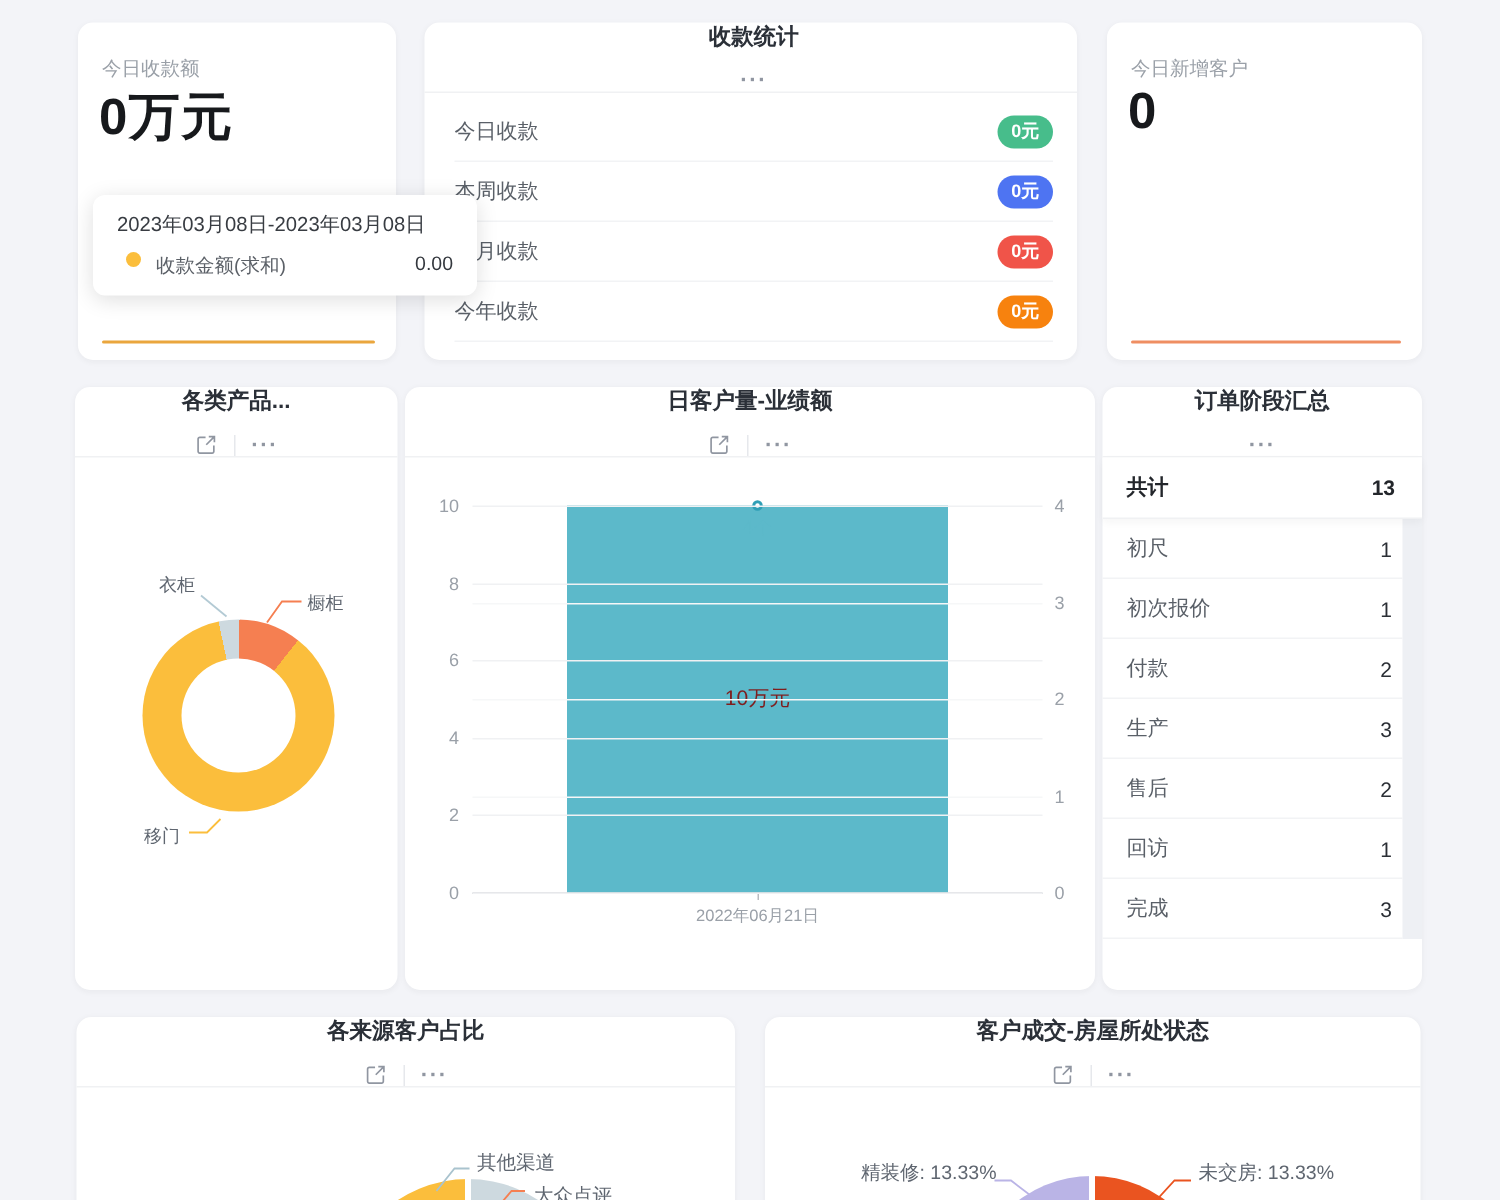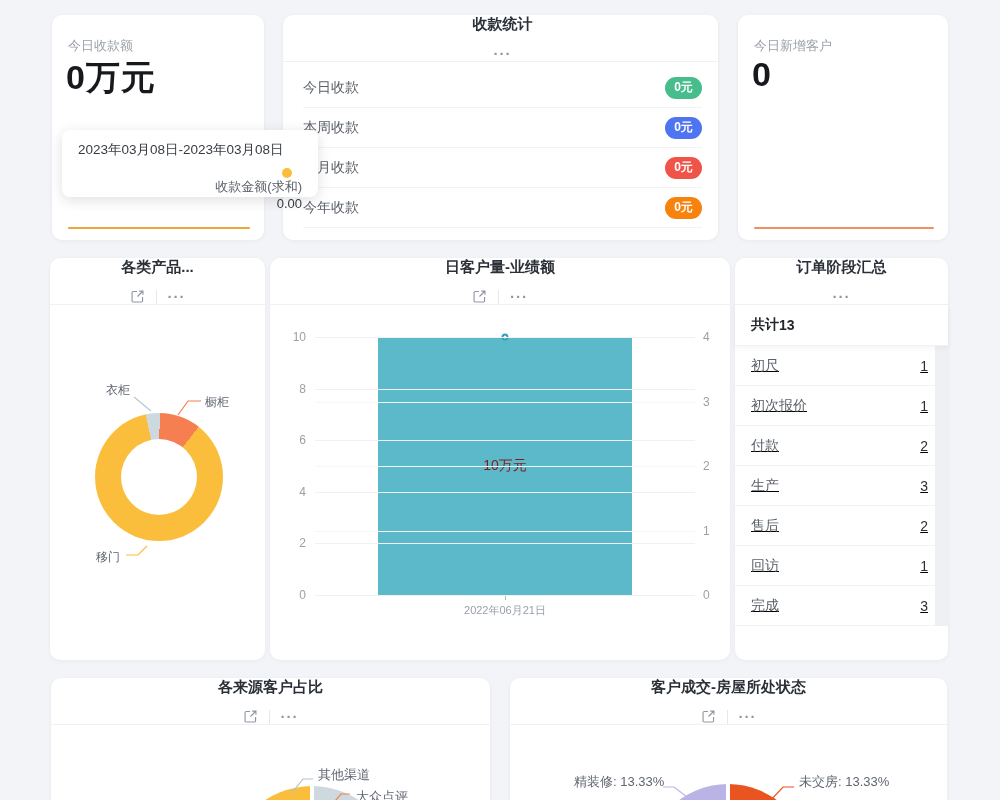--- a/index.html
+++ b/index.html
@@ -30,40 +30,40 @@
   
   .kpi-label { position:absolute; left:16px; top:22px; font-size:13px; color:#9aa0a8; }
   .kpi-value { position:absolute; left:14px; top:40px; font-size:34px; font-weight:700; color:#17191c; letter-spacing:1px; }
   .kpi-underline { position:absolute; left:16px; right:14px; bottom:11px; height:2px; border-radius:1px; }
 
   
   .tooltip { position:absolute; left:62px; top:130px; width:256px; height:67px; z-index:6;
              background:#fff; border-radius:8px; box-shadow:0 3px 14px rgba(0,0,0,.13);
              padding:11px 16px 0 16px; }
   .tt-date { font-size:13.5px; color:#383c42; margin-bottom:9px; }
-  .tt-row { display:flex; align-items:flex-end; font-size:13px; color:#5c6168;flex-direction:column; }
+  .tt-row { display:flex; align-items:flex-start; font-size:13px; color:#5c6168; }
   .tt-dot { width:10px; height:10px; border-radius:50%; margin:0 10px 0 6px; }
   .tt-val { margin-left:auto; color:#34383e; }
 
   
   .stat-list { position:absolute; left:20px; right:16px; top:53px; }
   .stat-row { height:40px; display:flex; align-items:center; justify-content:space-between;
               border-bottom:1px solid #f2f3f5; }
   .stat-label { font-size:14px; color:#5a6068; }
   .badge { min-width:37px; height:22px; border-radius:11px; padding:0 9px;
            display:flex; align-items:center; justify-content:center;
            color:#fff; font-size:12px; font-weight:700; }
 
   
   .order-total { position:absolute; left:0; right:0; top:47px; height:41px;
-                 display:flex; align-items:center; 
+                 display:flex; align-items:center; justify-content:space-between;
                  padding:0 18px 0 16px; border-bottom:1px solid #f0f1f3;
                  font-size:14px; font-weight:700; color:#23262b;
                  background:#fff; box-shadow:0 2px 6px rgba(31,35,41,.05); }
-  .order-rows { position:absolute; left:0; right:13px; top:88px;text-decoration:underline; }
+  .order-rows { position:absolute; left:0; right:13px; top:88px; }
   .order-row { height:40px; display:flex; align-items:center; justify-content:space-between;
                padding:0 7px 0 16px; border-bottom:1px solid #f2f3f5; }
   .order-label { font-size:14px; color:#5a6068; }
   .order-value { font-size:14px; color:#2b2f35; }
   .order-gutter { position:absolute; right:0; top:88px; width:13px; height:280px; background:#eef0f4; }
 
   
   .donut { position:absolute; left:45px; top:155px; width:128px; height:128px; border-radius:50%; }
   .donut-hole { position:absolute; left:71px; top:181px; width:76px; height:76px; border-radius:50%; background:#fff; }
   .chart-label { position:absolute; font-size:12px; color:#5f6670; white-space:nowrap; }

